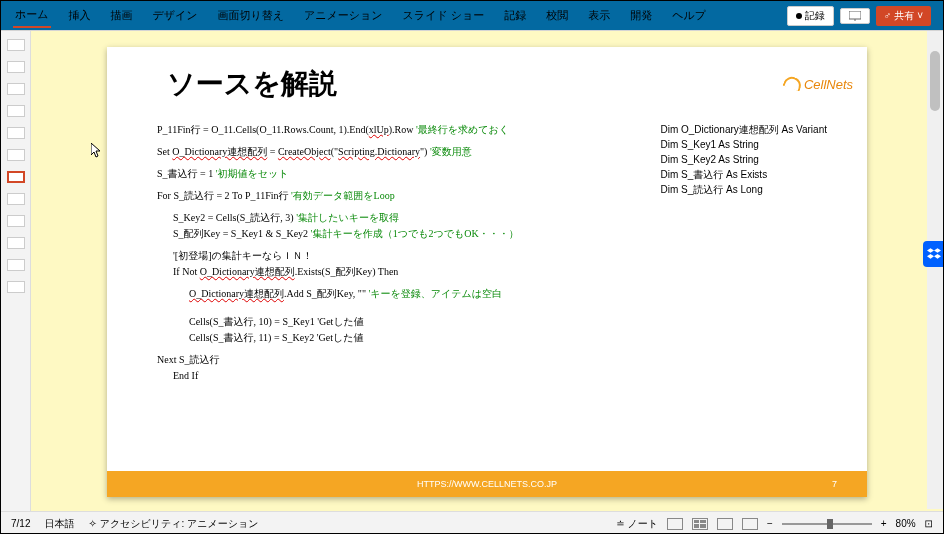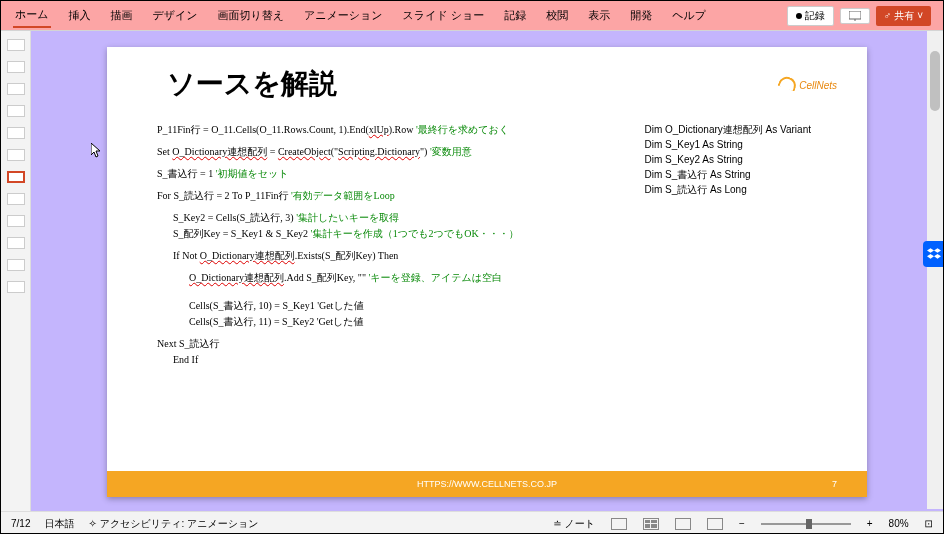--- a/index.html
+++ b/index.html
@@ -1,52 +1,52 @@
 <!DOCTYPE html>
 <html><head>
   <meta charset="utf-8">
   <style>
     * { margin: 0; padding: 0; box-sizing: border-box; }
     body { font-family: "Yu Gothic", "Meiryo", sans-serif; background: #fff; width: 944px; height: 534px; overflow: hidden; position: relative; border: 1px solid #000; }
     
-    .ribbon { height: 30px; background: #fca5a5; border-bottom: 1px solid #d4d4d4; display: flex; align-items: center; padding: 4px 12px; gap: 16px; font-size: 11px; }
+    .ribbon { height: 30px; background: #0369a1; border-bottom: 1px solid #d4d4d4; display: flex; align-items: center; padding: 4px 12px; gap: 16px; font-size: 11px; }
     .ribbon-tab { cursor: pointer; padding: 4px 2px; }
     .ribbon-tab.active { border-bottom: 2px solid #d24726; }
     .ribbon-right { margin-left: auto; display: flex; gap: 6px; align-items: center; }
     .ribbon-btn { border: 1px solid #ccc; padding: 2px 8px; font-size: 10px; border-radius: 2px; background: #fff; display: flex; align-items: center; gap: 3px; }
     .share-btn { background: #d24726; color: #fff; border: none; padding: 3px 8px; }
     .rec-dot { width: 6px; height: 6px; background: #000; border-radius: 50%; display: inline-block; }
     
     .main { display: flex; height: 480px; }
     .thumbs { width: 30px; background: #f3f3f3; border-right: 1px solid #ddd; padding-top: 8px; display: flex; flex-direction: column; align-items: center; gap: 10px; }
     .thumb { width: 18px; height: 12px; background: #fff; border: 1px solid #ccc; }
     .thumb.sel { border: 2px solid #d24726; }
     
-    .canvas { flex: 1; background: #c4b5fd; display: flex; align-items: flex-start; justify-content: center; padding-top: 16px; position: relative; }
+    .canvas { flex: 1; background: #fef9c3; display: flex; align-items: flex-start; justify-content: center; padding-top: 16px; position: relative; }
     .slide { width: 760px; height: 450px; background: #fff; box-shadow: 0 2px 6px rgba(0,0,0,0.3); position: relative; }
     .slide-title { font-size: 28px; font-weight: bold; padding: 18px 0 10px 60px; }
-    .logo { position: absolute; top: 30px; right: 30px; font-size: 10px; color: #e8870c; font-style: italic; }
+    .logo { position: absolute; top: 30px; right: 14px; font-size: 13px; color: #e8870c; font-style: italic; }
     .logo::before { content: ""; display:inline-block; width:14px; height:10px; border: 2px solid #f5a623; border-bottom:none; border-radius: 10px 10px 0 0; transform: rotate(20deg); margin-right:2px; }
     
     .code { position: absolute; left: 50px; top: 75px; font-size: 10px; line-height: 1.6; font-family: Liberation Serif, serif; }
-    .dims { position: absolute; right: 56px; top: 75px; font-size: 10px; line-height: 1.5; }
+    .dims { position: absolute; right: 40px; top: 75px; font-size: 10px; line-height: 1.5; }
     .green { color: #0a8a0a; }
     .red-u { text-decoration: underline; text-decoration-color: #d00; text-decoration-style: wavy; }
     
     .footer-bar { position: absolute; bottom: 0; left: 0; right: 0; height: 26px; background: #f5a623; color: #fff; font-size: 9px; display: flex; align-items: center; }
     .footer-url { position: absolute; left: 50%; transform: translateX(-50%); }
     .footer-num { position: absolute; right: 30px; }
     
     .vscroll { position: absolute; right: 0; top: 30px; width: 16px; bottom: 24px; background: #f0f0f0; }
     .vthumb { width: 10px; height: 60px; background: #c0c0c0; margin: 20px auto 0; border-radius: 5px; }
     .dbx { position: absolute; right: -2px; top: 240px; width: 22px; height: 26px; background: #0061ff; border-radius: 4px 0 0 4px; display:flex; align-items:center; justify-content:center; }
     .dbx svg { width: 14px; height: 14px; }
     
     .status { height: 24px; background: #f3f3f3; border-top: 1px solid #ddd; display: flex; align-items: center; font-size: 10px; padding: 0 10px; gap: 14px; }
-    .status-right { margin-left: auto; display: flex; align-items: center; gap: 16px; }
+    .status-right { margin-left: auto; display: flex; align-items: center; gap: 9px; }
     .view-btn { width: 16px; height: 12px; border: 1px solid #888; }
     .zoom-track { width: 90px; height: 2px; background: #999; position: relative; }
     .zoom-thumb { width: 6px; height: 10px; background: #666; position: absolute; left: 50%; top: -4px; }
     
     .cursor { position: absolute; left: 90px; top: 142px; width: 12px; height: 16px; pointer-events: none; }
     .arrows-v { position: absolute; right: 2px; bottom: 30px; font-size: 10px; color: #666; line-height: 1; }
   </style>
 </head>
 <body>
 
@@ -104,37 +104,38 @@
         <div style="height:6px"></div>
         <div><span>Set </span><span class="red-u">O_Dictionary連想配列</span><span> = </span><span class="red-u">CreateObject</span><span>("</span><span class="red-u">Scripting.Dictionary</span><span>") </span><span class="green">'変数用意</span></div>
         <div style="height:6px"></div>
         <div><span>S_書込行 = 1 </span><span class="green">'初期値をセット</span></div>
         <div style="height:6px"></div>
         <div><span>For S_読込行 = 2 To P_11Fin行 </span><span class="green">'有効データ範囲をLoop</span></div>
         <div style="height:6px"></div>
         <div style="padding-left:16px"><span>S_Key2 = Cells(S_読込行, 3) </span><span class="green">'集計したいキーを取得</span></div>
         <div style="padding-left:16px"><span>S_配列Key = S_Key1 &amp; S_Key2 </span><span class="green">'集計キーを作成（1つでも2つでもOK・・・）</span></div>
         <div style="height:6px"></div>
+        <div style="padding-left:16px"><span>'[初登場]の集計キーならＩＮ！</span></div>
         <div style="padding-left:16px"><span>If Not </span><span class="red-u">O_Dictionary連想配列</span><span>.Exists(S_配列Key) Then</span></div>
         <div style="height:6px"></div>
         <div style="padding-left:32px"><span class="red-u">O_Dictionary連想配列</span><span>.Add S_配列Key, ""    </span><span class="green">'キーを登録、アイテムは空白</span></div>
         <div style="height:6px"></div>
         <div style="height:6px"></div>
         <div style="padding-left:32px"><span>Cells(S_書込行, 10) = S_Key1       'Getした値</span></div>
         <div style="padding-left:32px"><span>Cells(S_書込行, 11) = S_Key2       'Getした値</span></div>
         <div style="height:6px"></div>
         <div><span>Next S_読込行</span></div>
         <div style="padding-left:16px"><span>End If</span></div>
       </div>
 
       <div class="dims">
         <div>Dim O_Dictionary連想配列 As Variant</div>
         <div>Dim S_Key1 As String</div>
         <div>Dim S_Key2 As String</div>
-        <div>Dim S_書込行 As String</div>
+        <div>Dim S_書込行 As Exists</div>
         <div>Dim S_読込行 As Long</div>
       </div>
 
       <div class="footer-bar">
         <span class="footer-url">HTTPS://WWW.CELLNETS.CO.JP</span>
         <span class="footer-num">7</span>
       </div>
     </div>
     <div class="arrows-v">▲<br>±<br>▼</div>
   </div>

